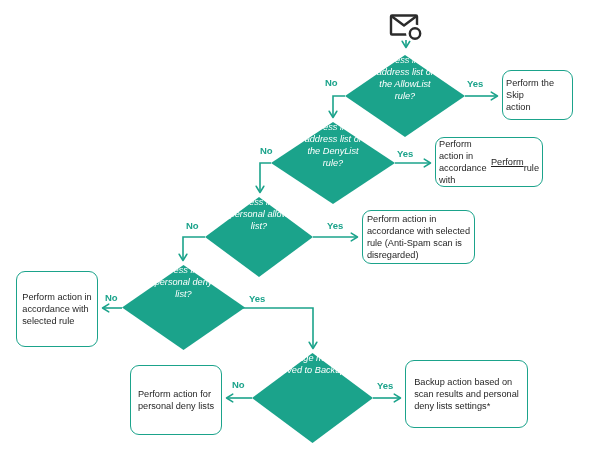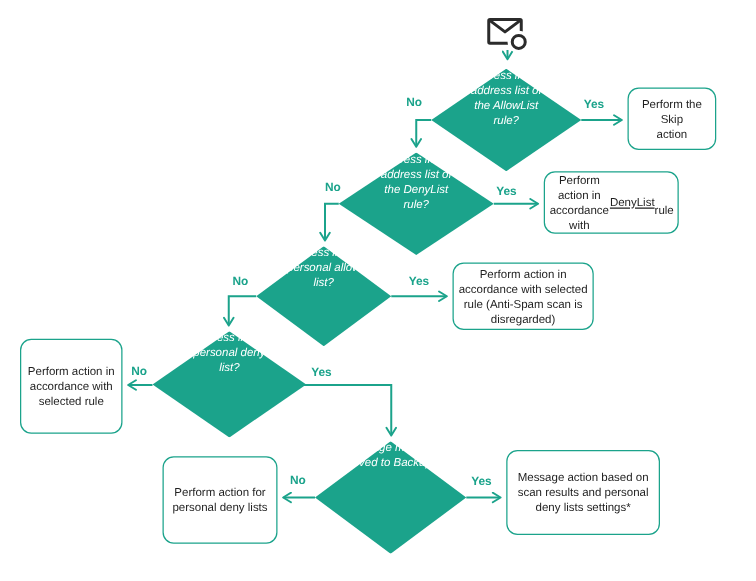--- a/index.html
+++ b/index.html
@@ -22,21 +22,21 @@
   }
   .diamond .dtext {
     position:relative; color:#fff; font-size:9.2px; line-height:1.3;
     text-align:center; white-space:pre-line; z-index:2;
   }
 
   .action-box {
     position:absolute; box-sizing:border-box;
     border:1.6px solid var(--accent); border-radius:9px; background:#fff;
     display:flex; align-items:center; justify-content:center;
-    color:var(--ink); font-size:9.2px; line-height:1.32; text-align:center;
+    color:var(--ink); font-size:9.2px; line-height:1.32; text-align:left;
     white-space:pre-line; padding:2px 3px;
   }
   .action-box .u { text-decoration:underline; }
 
   .edge-label {
     position:absolute; color:var(--accent); font-size:9.5px; font-weight:700;
     line-height:1;
   }
   .email-icon-wrap { position:absolute; left:388px; top:12px; width:40px; height:34px; }
 </style>
@@ -106,36 +106,36 @@
   <div class="diamond" style="left:252px;top:353px;width:121px;height:90px">
     <div class="shape"></div>
     <div class="dtext">Message must be
 moved to Backup?</div>
   </div>
 
   <div class="action-box" style="left:502px;top:70px;width:71px;height:50px">Perform the Skip
 action</div>
 
   <div class="action-box" style="left:435px;top:137px;width:108px;height:50px"><span>Perform action in
-accordance with </span><span class="u">DenyList</span><span>
+accordance with </span><span class="u">Perform</span><span>
 rule</span></div>
 
   <div class="action-box" style="left:362px;top:210px;width:113px;height:54px">Perform action in
 accordance with selected
 rule (Anti-Spam scan is
 disregarded)</div>
 
   <div class="action-box" style="left:16px;top:271px;width:82px;height:76px">Perform action in
 accordance with
 selected rule</div>
 
   <div class="action-box" style="left:130px;top:365px;width:92px;height:70px">Perform action for
 personal deny lists</div>
 
-  <div class="action-box" style="left:405px;top:360px;width:123px;height:68px">Message action based on
+  <div class="action-box" style="left:405px;top:360px;width:123px;height:68px">Backup action based on
 scan results and personal
 deny lists settings*</div>
 
   <span class="edge-label" style="left:325px;top:78px">No</span>
   <span class="edge-label" style="left:467px;top:79px">Yes</span>
   <span class="edge-label" style="left:260px;top:146px">No</span>
   <span class="edge-label" style="left:397px;top:149px">Yes</span>
   <span class="edge-label" style="left:186px;top:221px">No</span>
   <span class="edge-label" style="left:327px;top:221px">Yes</span>
   <span class="edge-label" style="left:105px;top:293px">No</span>

